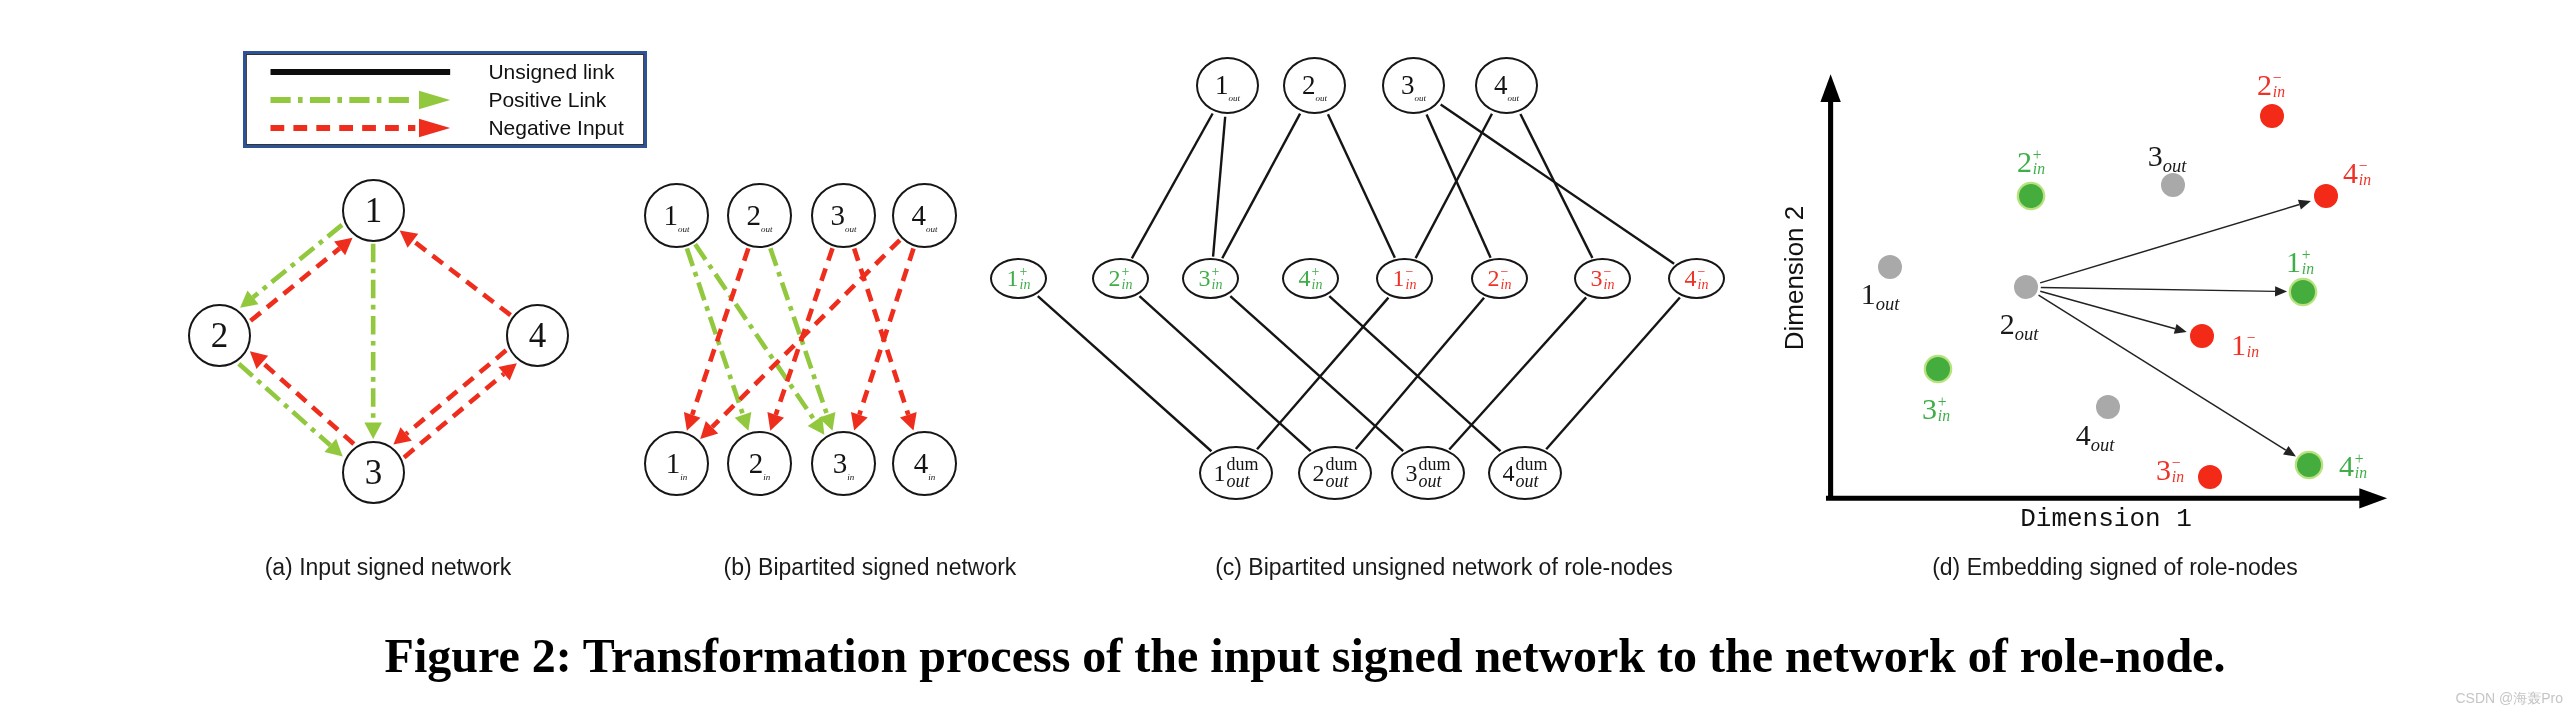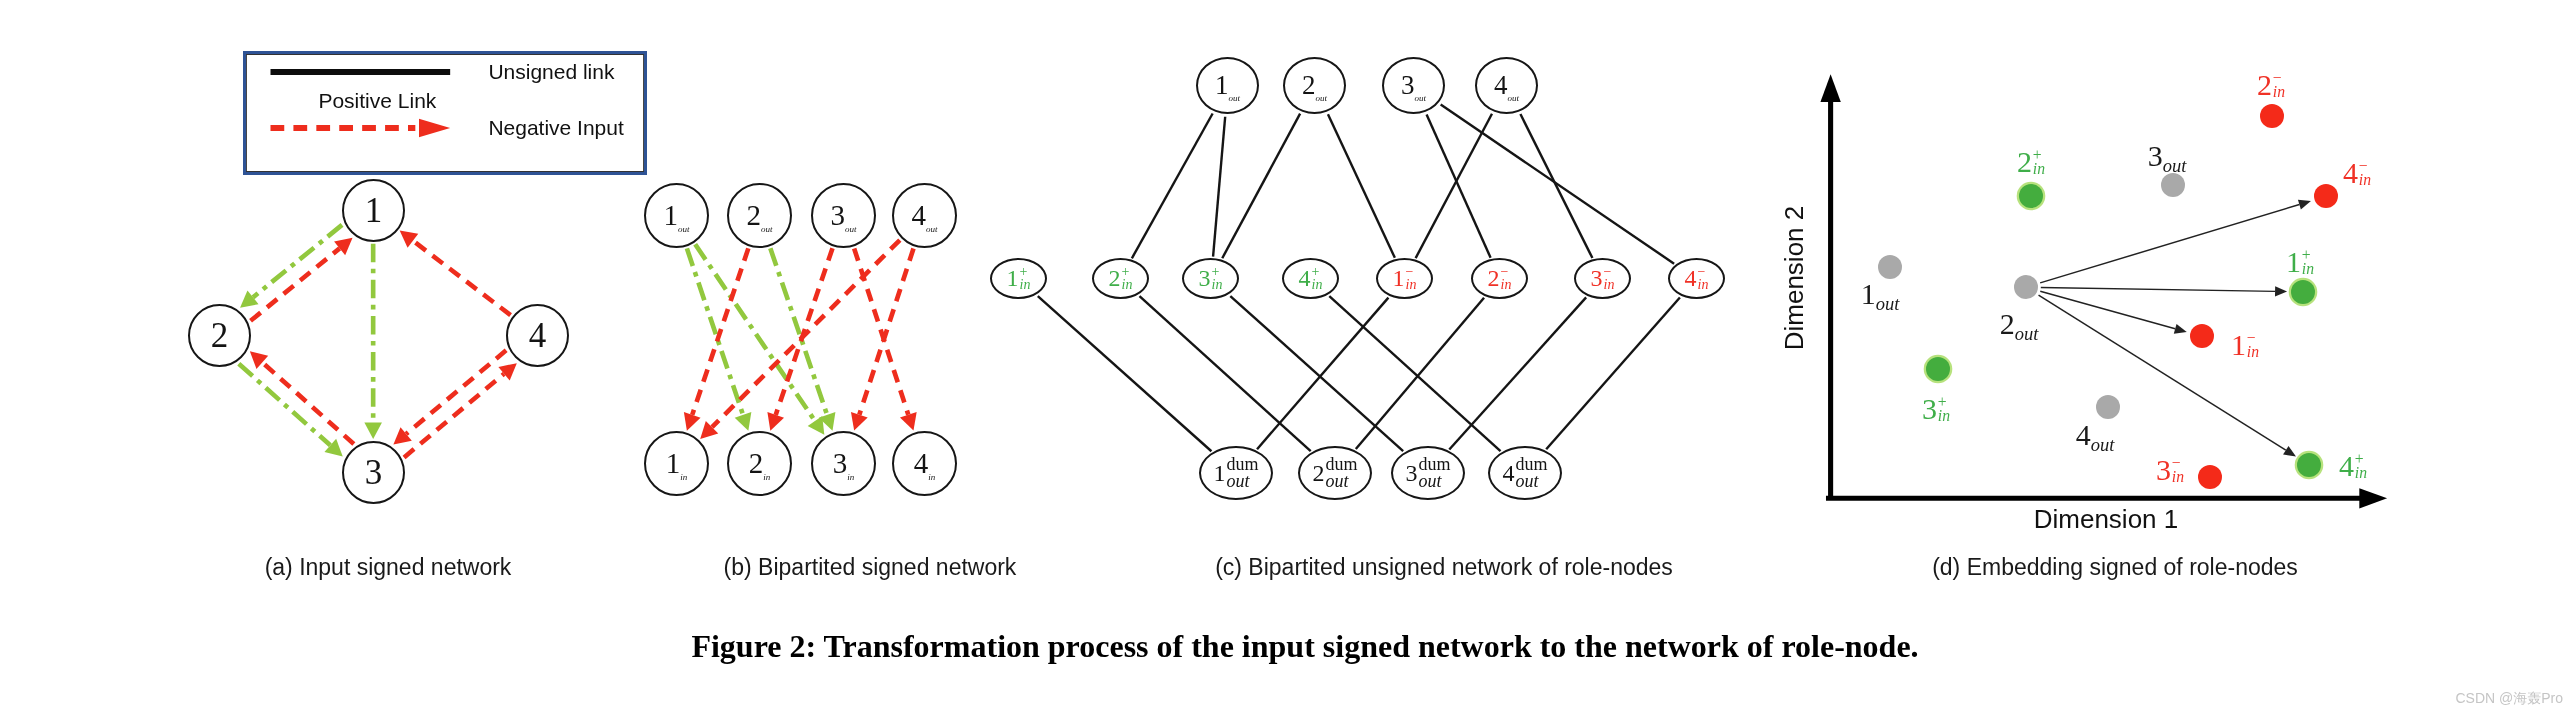--- a/index.html
+++ b/index.html
@@ -16,33 +16,33 @@
   .pa  .main{font-size:35px;}
   .pb  .main{font-size:29px;}
   .pco .main{font-size:27px;}
   .pcr .main{font-size:24px;} .pcr .stack{font-size:14px;}
   .pcd .main{font-size:24px;} .pcd .stack{font-size:18px;}
   .dot{position:absolute;border-radius:50%;z-index:2;}
   .pdl{position:absolute;transform:translate(-50%,-50%);z-index:3;}
   .pdl .main{font-size:30px;}
   .pdl .isub{font-size:18.5px;}
   .pdl .stack{font-size:15.7px;}
-  #legend{position:absolute;left:243px;top:51px;width:404px;height:124px;box-sizing:border-box;
+  #legend{position:absolute;left:243px;top:51px;width:404px;height:97px;box-sizing:border-box;
           border:3.7px solid #2e5395;background:#fff;z-index:2;box-shadow:inset 0 0 0 0.9px #333;}
   .legend-row{position:absolute;left:20.4px;height:22px;display:flex;align-items:center;}
   .legend-row svg{display:block;}
   .legend-label{margin-left:26px;font-family:"Liberation Sans",sans-serif;font-size:21px;color:#111;
                 white-space:nowrap;}
   .subcap{position:absolute;top:554px;transform:translateX(-50%);font-family:"Liberation Sans",sans-serif;
           font-size:23px;color:#1a1a1a;white-space:nowrap;z-index:2;}
   #figure-caption{position:absolute;left:1305px;top:628px;transform:translateX(-50%);
-          font-family:"Liberation Serif",serif;font-weight:bold;font-size:32px;color:#000;
+          font-family:"Liberation Serif",serif;font-weight:bold;font-size:48px;color:#000;
           white-space:nowrap;z-index:2;}
   #dim1{position:absolute;left:2106px;top:519px;transform:translate(-50%,-50%);
-        font-family:Liberation Sans, sans-serif;font-size:26px;color:#111;z-index:2;white-space:nowrap;}
+        font-family:Liberation Mono, monospace;font-size:26px;color:#111;z-index:2;white-space:nowrap;}
   #dim2{position:absolute;left:1794px;top:278px;transform:translate(-50%,-50%) rotate(-90deg);
         font-family:"Liberation Sans",sans-serif;font-size:26px;color:#111;z-index:2;white-space:nowrap;}
   #watermark{position:absolute;right:13px;top:690px;font-family:"Liberation Sans",sans-serif;
         font-size:14px;color:#c5c5c5;z-index:2;}
 </style>
 </head>
 <body>
 
 <div id="canvas">
   <svg id="fig-svg" width="2576" height="717" viewBox="0 0 2782 774">
@@ -394,21 +394,21 @@
         </span></div>
     </div>
 
   <div id="legend">
     <div class="legend-row" style="top:7.4px;">
       <svg id="legend-line-0" width="196" height="22" viewBox="0 0 212 24">
           <line x1="4" y1="12" x2="200" y2="12" stroke="#0d0d0d" stroke-width="6.5"></line>
         </svg>
       <span class="legend-label">Unsigned link</span>
     </div>
-    <div class="legend-row" style="top:35px;flex-direction:column;">
+    <div class="legend-row" style="top:35px;">
       <svg id="legend-line-1" width="196" height="22" viewBox="0 0 212 24">
           <line x1="4" y1="12" x2="162" y2="12" stroke="#92c83e" stroke-width="6.5" stroke-dasharray="22 8 5 8"></line>
           <polygon points="200,12 166,2 166,22" fill="#92c83e"></polygon>
         </svg>
       <span class="legend-label">Positive Link</span>
     </div>
     <div class="legend-row" style="top:63px;">
       <svg id="legend-line-2" width="196" height="22" viewBox="0 0 212 24">
           <line x1="4" y1="12" x2="162" y2="12" stroke="#ee2d1d" stroke-width="6.5" stroke-dasharray="15 10"></line>
           <polygon points="200,12 166,2 166,22" fill="#ee2d1d"></polygon>

